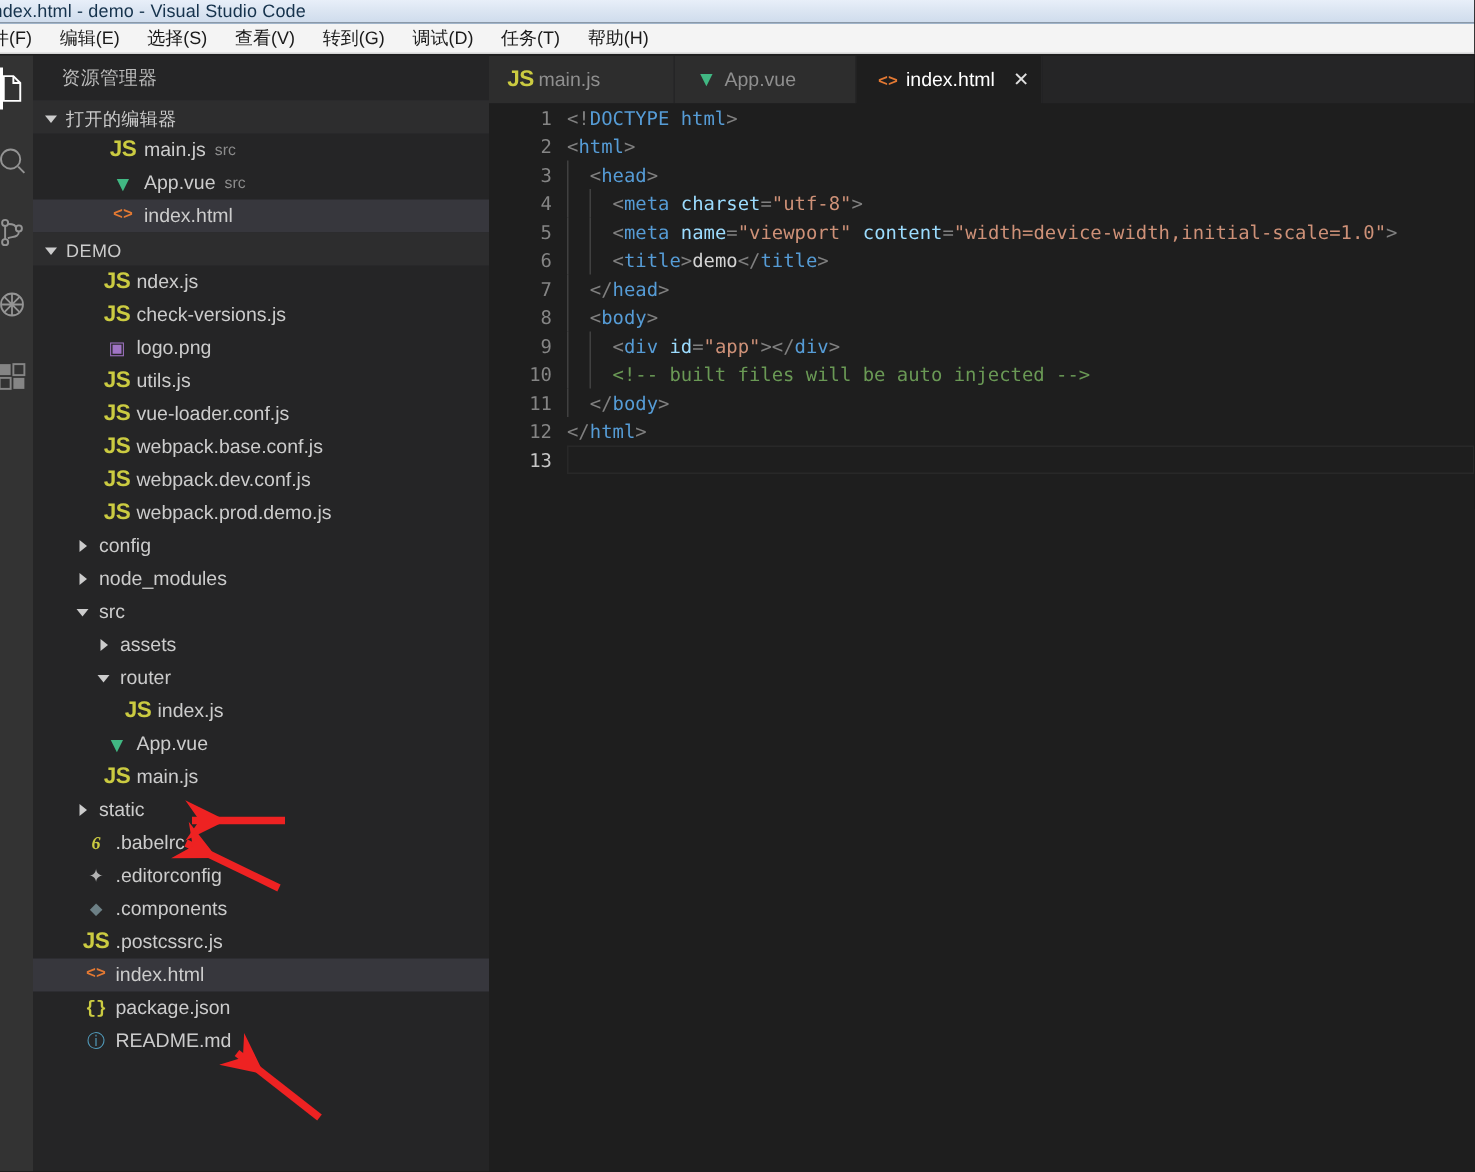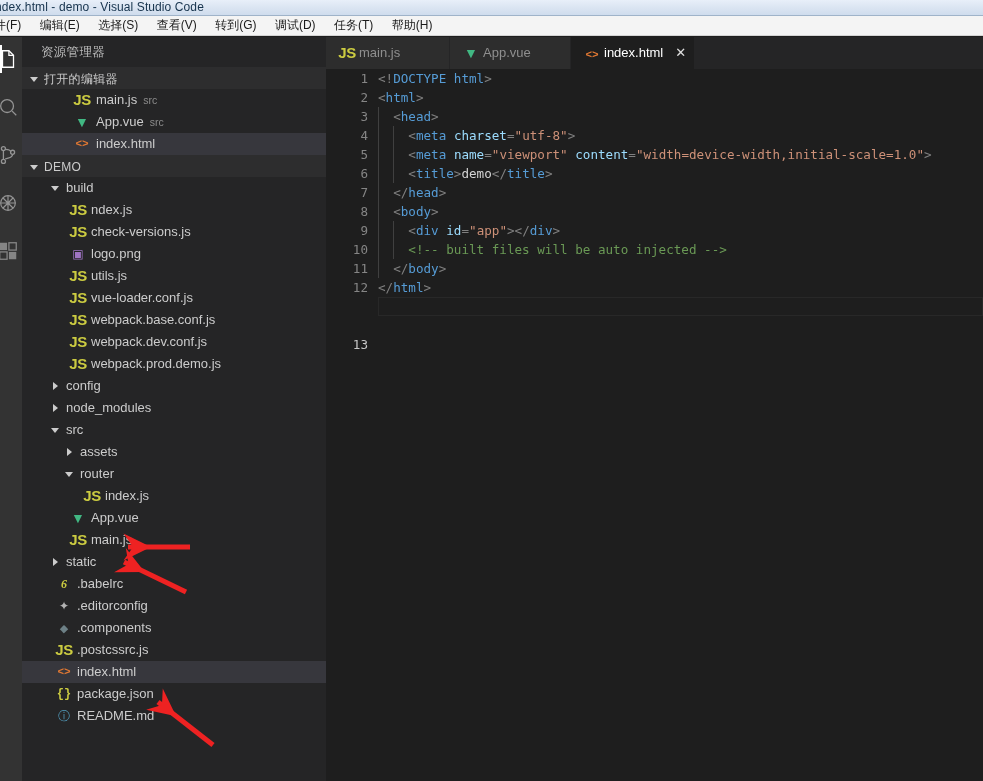--- a/index.html
+++ b/index.html
@@ -220,21 +220,21 @@
     line-height: 19px;
     white-space: pre;
   }
   .ln {
     position: absolute; left: 0; top: 0;
     width: 42px;
     text-align: right;
     color: #858585;
     font-size: 12.6px;
   }
-  .code-line.active .ln { color: #c6c6c6; margin-top: 38px; }
+  .code-line.active .ln { color: #c6c6c6; }
   .ltext {
     position: absolute; left: 52px; top: 0;
     color: #d4d4d4;
   }
   .cursorline {
     position: absolute; left: 52px; top: 0;
     width: 605px; height: 19px;
     border: 1px solid #282828;
     box-sizing: border-box;
     background: transparent;
@@ -325,23 +325,20 @@
           </span><span style="display:inline-block;width:74px"></span><span class="flabel">main.js</span><span class="fdesc">src</span></div>
         <div class="tree-row"><span class="ficon" style="left:52px">
             <span class="icon-vue">▼</span>
           </span><span style="display:inline-block;width:74px"></span><span class="flabel">App.vue</span><span class="fdesc">src</span></div>
         <div class="tree-row selected"><span class="ficon" style="left:52px">
             <span class="icon-html">&lt;&gt;</span>
           </span><span style="display:inline-block;width:74px"></span><span class="flabel">index.html</span></div>
         <div class="section-header"><span class="twisty">
             <span class="tw tw-down"></span>
           </span>DEMO</div>
-        <div class="tree-row"><span class="twisty" style="left:28px">
-            <span class="tw tw-down"></span>
-          </span><span style="display:inline-block;width:44px"></span><span class="flabel">build</span></div>
         <div class="tree-row"><span class="ficon" style="left:48px">
             <span class="icon-js">JS</span>
           </span><span style="display:inline-block;width:69px"></span><span class="flabel">ndex.js</span></div>
         <div class="tree-row"><span class="ficon" style="left:48px">
             <span class="icon-js">JS</span>
           </span><span style="display:inline-block;width:69px"></span><span class="flabel">check-versions.js</span></div>
         <div class="tree-row"><span class="ficon" style="left:48px">
             <span class="icon-png">▣</span>
           </span><span style="display:inline-block;width:69px"></span><span class="flabel">logo.png</span></div>
         <div class="tree-row"><span class="ficon" style="left:48px">

